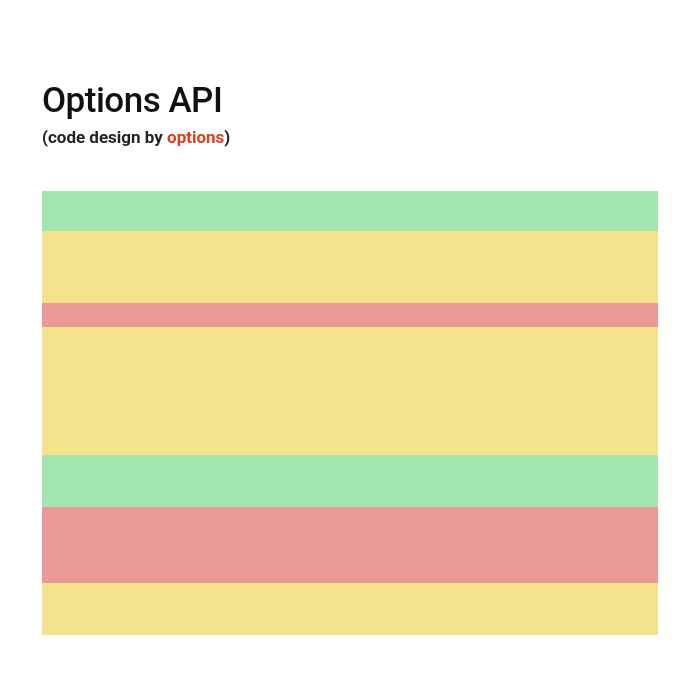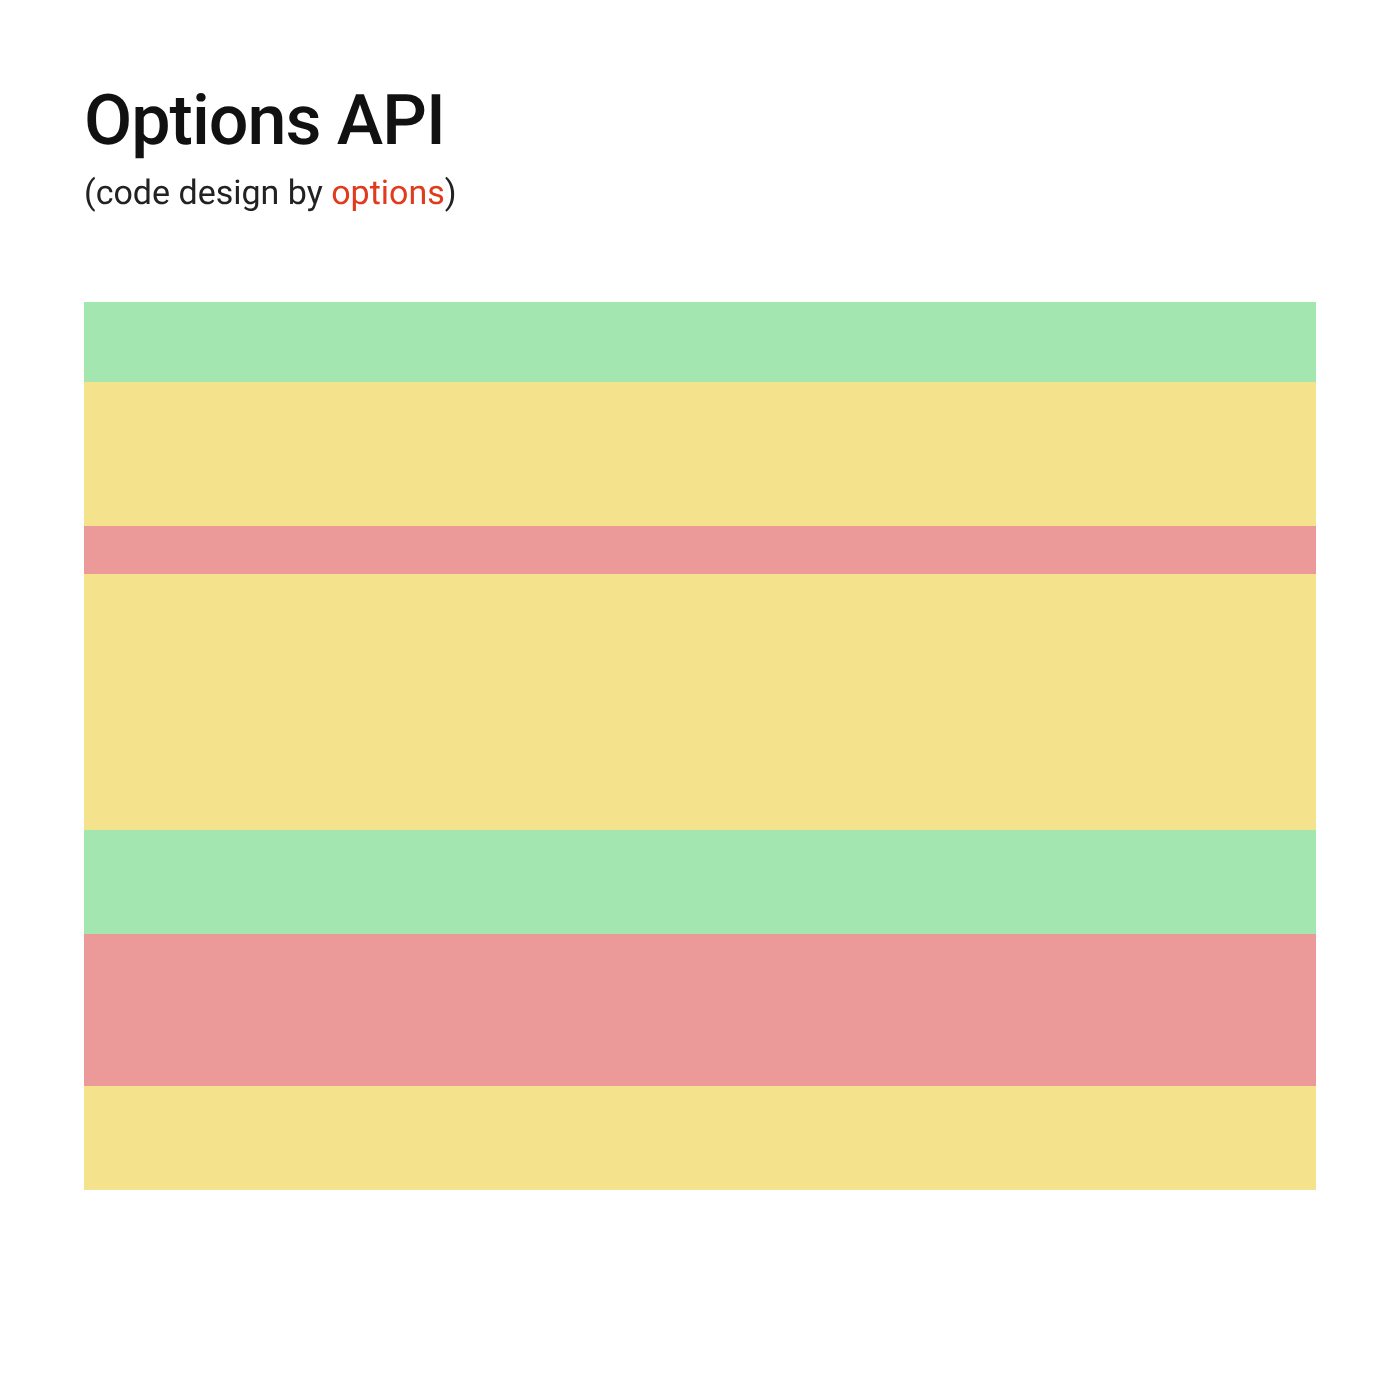--- a/index.html
+++ b/index.html
@@ -4,36 +4,37 @@
 <style>
   * { box-sizing: border-box; margin: 0; padding: 0; }
   html, body { width: 700px; height: 700px; }
   body {
     background: #ffffff;
     font-family: -apple-system, BlinkMacSystemFont, "Segoe UI", Roboto, "Helvetica Neue", Arial, sans-serif;
     padding: 40px 42px 0 42px;
   }
   .cols {
     display: flex;
+    margin-top: 40px;
   }
   .col {
     flex: 1;
     min-width: 0;
   }
   .title {
     font-size: 35px;
     font-weight: 500;
     color: #111;
     letter-spacing: -0.5px;
     margin-bottom: 6px;
   }
   .subtitle {
     font-size: 17px;
     color: #222;
-    font-weight: 400;
+    font-weight: 700;
     margin-bottom: 44px;
   }
   .subtitle .hl {
     color: #e13a1c;
   }
   .barstack {
     width: 100%;
     display: flex;
     flex-direction: column;
   }

